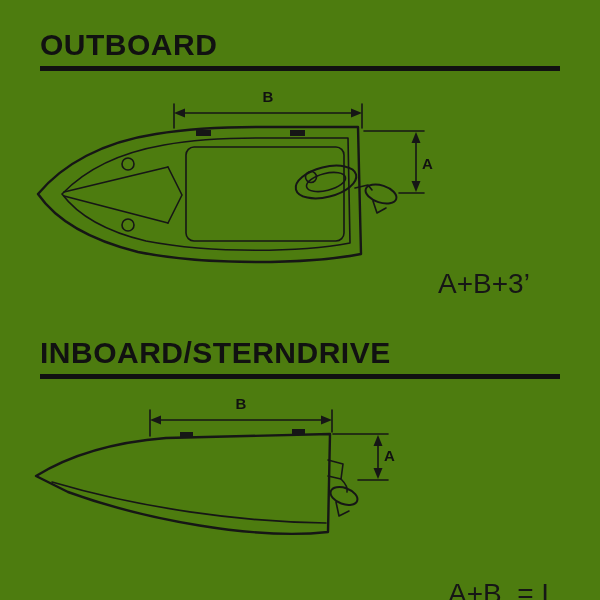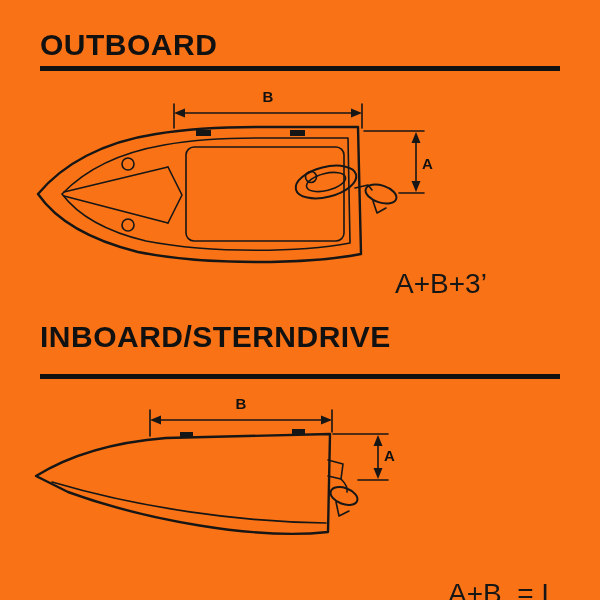--- a/index.html
+++ b/index.html
@@ -4,21 +4,21 @@
 <style>
   * { margin: 0; padding: 0; box-sizing: border-box; }
   html, body { width: 600px; height: 600px; }
   body {
     background: #ffffff;
     font-family: "Liberation Sans", sans-serif;
     position: relative;
     overflow: hidden;
     color: #161616;
   }
-  .canvas { position: absolute; inset: 0; width: 600px; height: 600px; background: #f97316; }
+  .canvas { position: absolute; inset: 0; width: 600px; height: 600px; background: #4d7c0f; }
   .section-title {
     position: absolute;
     left: 40px;
     font-weight: 700;
     font-size: 30px;
     letter-spacing: 0.5px;
     color: #111111;
     white-space: nowrap;
   }
   .rule {
@@ -92,25 +92,25 @@
     <g>
       <line class="ln" x1="336" y1="49" x2="396" y2="49"></line>
       <line class="ln" x1="371" y1="111" x2="396" y2="111"></line>
       <line class="ln" x1="388" y1="56" x2="388" y2="104"></line>
       <polygon class="ink" points="388,50 383.5,61 392.5,61"></polygon>
       <polygon class="ink" points="388,110 383.5,99 392.5,99"></polygon>
       <text x="394" y="87" text-anchor="start">A</text>
     </g>
   </svg>
 
-  <div class="formula" style="left:395px; top:196px">
+  <div class="formula" style="left:438px; top:196px">
     <div>A+B+3’</div>
   </div>
 
-  <div class="section-title" style="top:320px">INBOARD/STERNDRIVE</div>
+  <div class="section-title" style="top:336px">INBOARD/STERNDRIVE</div>
 
   <div class="rule" style="top:374px"></div>
 
   <svg class="drawing" style="left:30px; top:392px" width="400" height="170" viewBox="0 0 400 170">
 
     <g>
       <line class="ln" x1="120" y1="18" x2="120" y2="44"></line>
       <line class="ln" x1="302" y1="18" x2="302" y2="40"></line>
       <line class="ln" x1="128" y1="28" x2="294" y2="28"></line>
       <polygon class="ink" points="120,28 131,23.5 131,32.5"></polygon>

